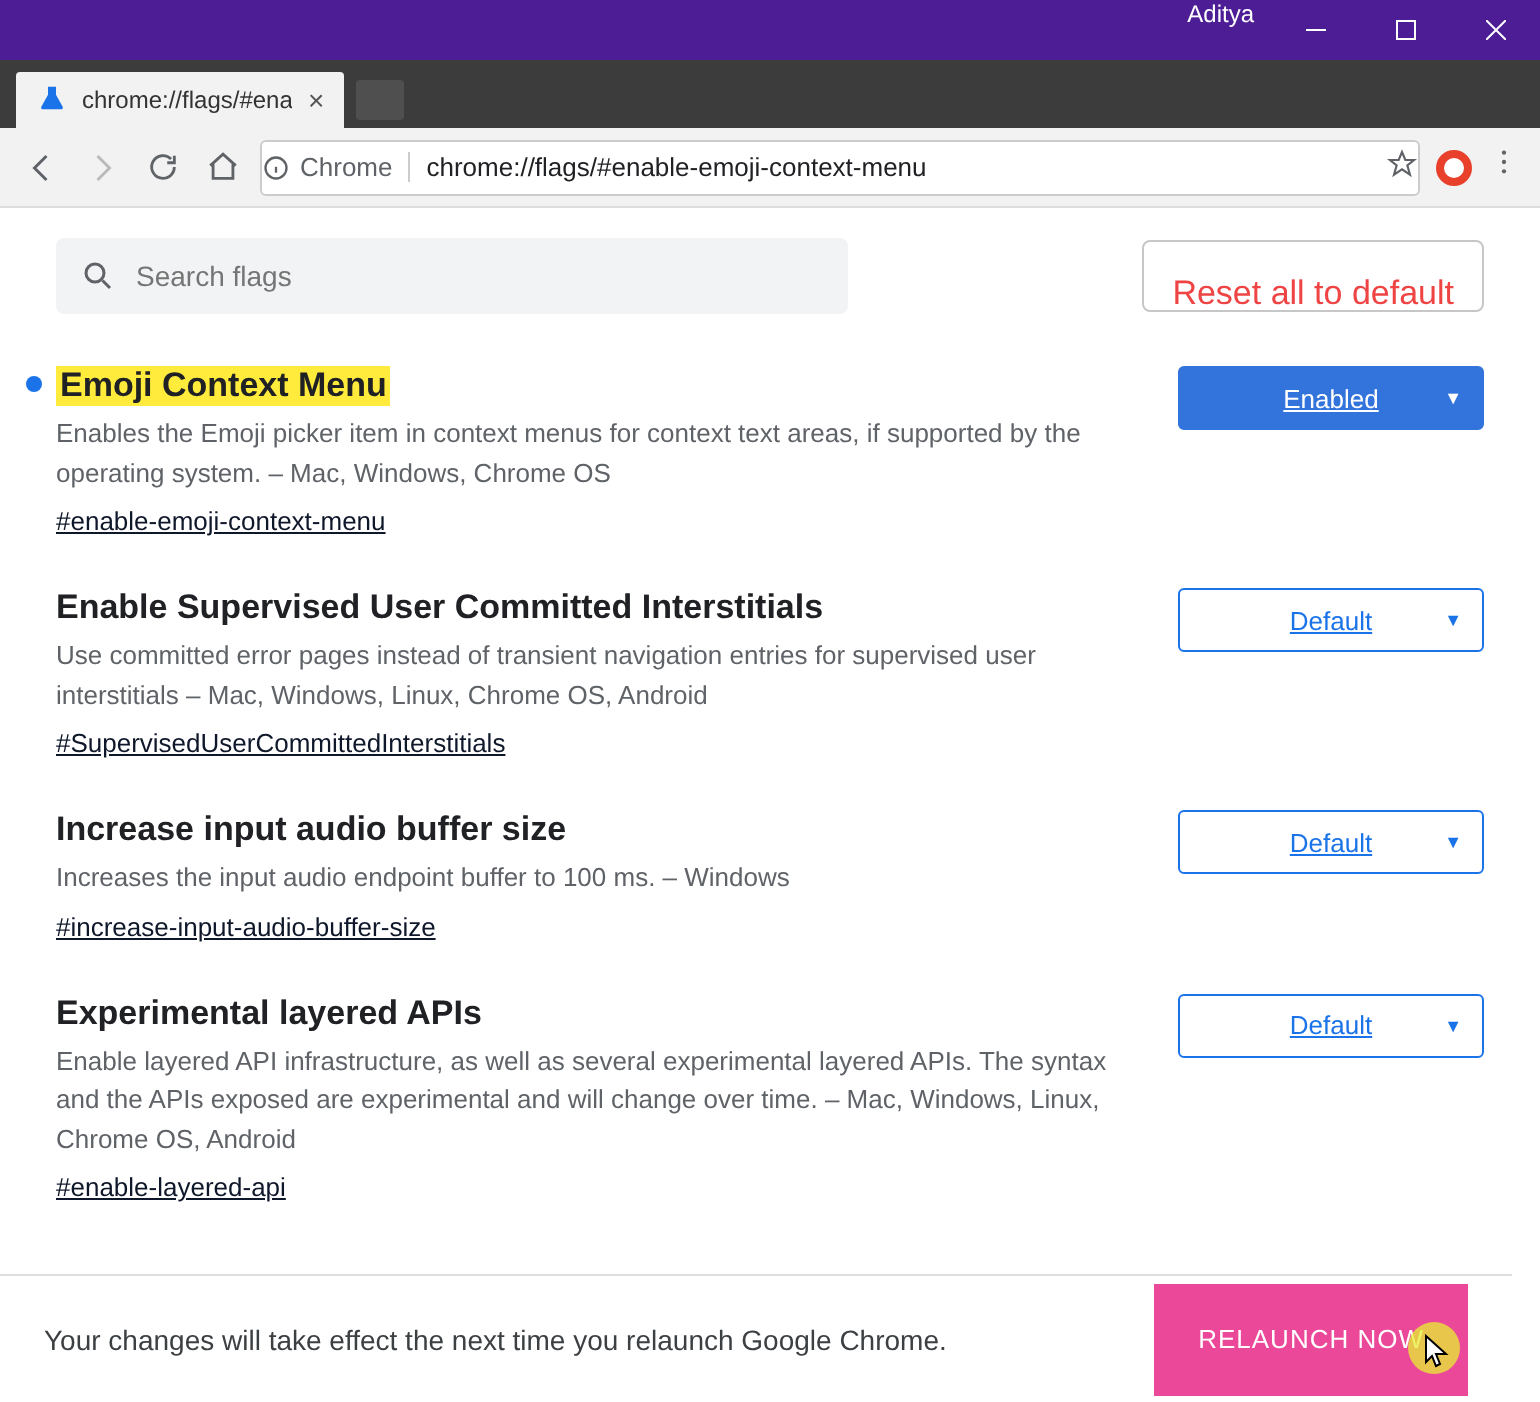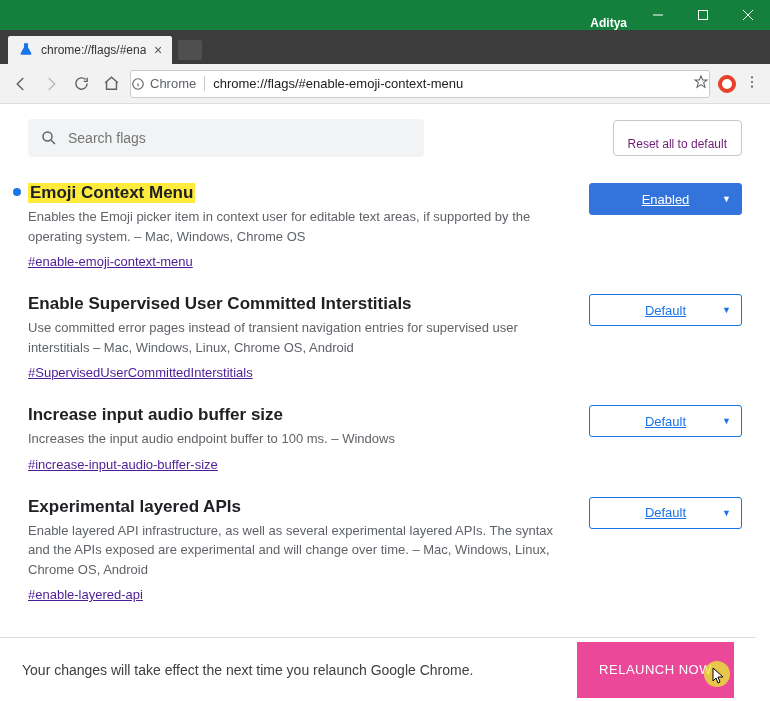--- a/index.html
+++ b/index.html
@@ -1,18 +1,18 @@
 <!DOCTYPE html>
 <html><head>
 <meta charset="utf-8">
 <style>
 * { margin: 0; padding: 0; box-sizing: border-box; font-family: "Segoe UI", Arial, sans-serif; }
 body { width: 770px; height: 701px; overflow: hidden; background: #fff; }
 
-.titlebar { height: 30px; background: #15803d; display: flex; align-items: flex-end; font-weight: bold; }
+.titlebar { height: 30px; background: #4c1d95; display: flex; align-items: flex-start; }
 .titlebar .spacer { flex: 1; }
 .titlebar .user { color: #fff; font-size: 12px; padding: 0 8px; }
 .winbtn { width: 45px; height: 30px; display: flex; align-items: center; justify-content: center; color: #fff; }
 .winbtn svg { width: 10px; height: 10px; }
 
 .tabbar { height: 34px; background: #3c3c3c; display: flex; align-items: flex-end; padding-left: 8px; }
 .tab { background: #f2f2f2; height: 28px; display: flex; align-items: center; padding: 0 10px; border-radius: 2px 2px 0 0; position: relative; }
 .tab .favicon { width: 16px; height: 16px; margin-right: 7px; }
 .tab .tabtitle { font-size: 12px; color: #333; max-width: 105px; overflow: hidden; white-space: nowrap; }
 .tab .close { margin-left: 8px; color: #555; font-size: 14px; line-height: 1; }
@@ -28,29 +28,29 @@
 .ext-icon { width: 18px; height: 18px; border-radius: 50%; background: #e8402b; border: 1.5px solid #e8402b; position: relative; }
 .ext-icon::after { content:""; position:absolute; inset:3px; border-radius:50%; background:#fff; }
 .menu-icon { color: #5f6368; }
 
 .content { height: 597px; overflow-y: auto; position: relative; background: #fff; }
 
 .inner { padding-bottom: 90px; }
 .topbar { display: flex; align-items: center; padding: 15px 28px 10px 28px; gap: 12px; }
 .search { flex: 0 0 396px; height: 38px; background: #f1f3f4; border-radius: 4px; display: flex; align-items: center; padding: 0 12px; gap: 10px; }
 .search input { border: none; background: transparent; font-size: 14px; color: #5f6368; outline: none; flex: 1; }
-.resetbtn { margin-left: auto; height: 36px; padding: 16px 14px; border: 1px solid #c7c7c7; border-radius: 4px; background: #fff; color: #701a75; font-size: 12px; cursor: pointer; }
+.resetbtn { margin-left: auto; height: 36px; padding: 16px 14px; border: 1px solid #c7c7c7; border-radius: 4px; background: #fff; color: #ef4444; font-size: 17px; cursor: pointer; }
 
 .flag { padding: 16px 28px 8px 28px; display: flex; gap: 20px; align-items: flex-start; }
 .flag .left { flex: 1; }
 .flag .indicator { width: 8px; height: 8px; border-radius: 50%; background: #1a73e8; position: absolute; margin-left: -15px; margin-top: 5px; }
 .flag .title { font-size: 17px; color: #202124; font-weight: 600; margin-bottom: 4px; display: inline-block; }
 .flag .title.hl { background: #ffeb3b; padding: 0 2px; }
 .flag .desc { font-size: 13px; color: #5f6368; line-height: 1.5; margin-bottom: 6px; }
-.flag .hash { font-size: 13px; color: #4c1d95; text-decoration: underline; }
+.flag .hash { font-size: 13px; color: #0f172a; text-decoration: underline; }
 .sel { width: 153px; height: 32px; border: 1px solid #1a73e8; border-radius: 3px; font-size: 13px; display: flex; align-items: center; justify-content: center; position: relative; cursor: pointer; text-decoration: underline; }
 .sel.filled { background: #3374dc; color: #fff; border-color: #3374dc; }
 .sel.outline { background: #fff; color: #1a73e8; }
 .sel .arrow { position: absolute; right: 10px; font-size: 9px; }
 
 .footer { position: absolute; bottom: 0; left: 0; right: 14px; height: 64px; border-top: 1px solid #ddd; background: #fff; display: flex; align-items: center; padding: 0 22px; margin-top: 46px; }
 .footer .msg { font-size: 14px; color: #3c4043; }
 .relaunch { margin-left: auto; background: #ec4899; color: #fff; border: none; height: 56px; padding: 12px 22px; font-size: 13px; font-weight: 500; letter-spacing: 0.5px; cursor: pointer; }
 
 .cursor { position: absolute; bottom: 14px; right: 40px; width: 26px; height: 26px; border-radius: 50%; background: rgba(230,240,50,0.75); pointer-events: none; }
@@ -148,21 +148,21 @@
           </svg>
         <input placeholder="Search flags" style="">
       </div>
       <button class="resetbtn">Reset all to default</button>
     </div>
     <div id="flags-list">
         <div class="flag">
     <div class="left">
       <span class="indicator"></span>
       <span class="title hl">Emoji Context Menu</span>
-      <div class="desc">Enables the Emoji picker item in context user for editable text areas, if supported by the operating system. – Mac, Windows, Chrome OS</div>
+      <div class="desc">Enables the Emoji picker item in context menus for context text areas, if supported by the operating system. – Mac, Windows, Chrome OS</div>
       <a class="hash">#enable-emoji-context-menu</a>
     </div>
     <div class="sel filled">
       <span>Enabled</span>
       <span class="arrow">▼</span>
     </div>
         </div>
         <div class="flag">
     <div class="left">
       

